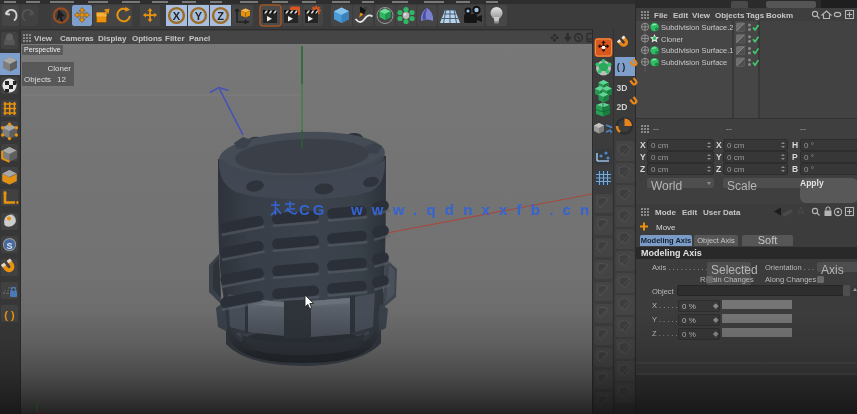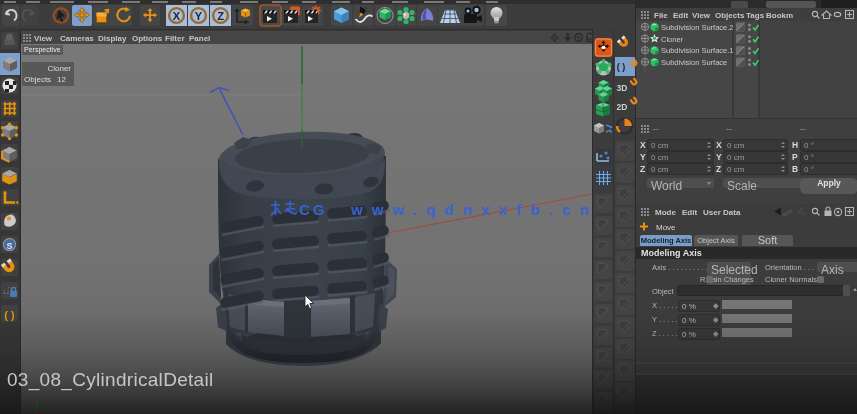--- a/index.html
+++ b/index.html
@@ -676,21 +676,21 @@
           <span style="position:absolute;left:3px;top:0.5px;">0 °</span>
         </div>
 <div class="drop" style="left:11px;top:59px;width:67px;height:10px;">
           <span style="position:absolute;left:4px;top:1px;">World</span>
           <i style="position:absolute;right:3px;top:3.5px;width:0;height:0;border-left:2.5px solid transparent;border-right:2.5px solid transparent;border-top:3px solid #8f8f8f;"></i>
         </div>
 <div class="drop" style="left:87px;top:59px;width:89px;height:10px;">
           <span style="position:absolute;left:4px;top:1px;">Scale</span>
           <i style="position:absolute;right:3px;top:3.5px;width:0;height:0;border-left:2.5px solid transparent;border-right:2.5px solid transparent;border-top:3px solid #8f8f8f;"></i>
         </div>
-<div style="position:absolute;left:164px;top:59px;width:58px;height:16px;background:#585858;border-radius:6px;color:#e3e3e3;font-size:8.5px;font-weight:bold;text-align:center;line-height:10px;">Apply</div>
+<div style="position:absolute;left:164px;top:59px;width:58px;height:25px;background:#585858;border-radius:6px;color:#e3e3e3;font-size:8.5px;font-weight:bold;line-height:10px;">Apply</div>
 </div>
 
 <div id="attrp">
 <svg width="222" height="13" style="position:absolute;left:0;top:1px">
 <g fill="#8a8a8a">
             <rect x="5" y="3" width="2" height="2"></rect>
             <rect x="8" y="3" width="2" height="2"></rect>
             <rect x="11" y="3" width="2" height="2"></rect>
             <rect x="5" y="6" width="2" height="2"></rect>
             <rect x="8" y="6" width="2" height="2"></rect>
@@ -730,21 +730,21 @@
 <div class="drop" style="left:71px;top:58px;width:44px;height:24px;">
           <span style="position:absolute;left:4px;top:1px;">Selected</span>
           <i style="position:absolute;right:3px;top:3.5px;width:0;height:0;border-left:2.5px solid transparent;border-right:2.5px solid transparent;border-top:3px solid #8f8f8f;"></i>
         </div>
 <div class="pm" style="position:absolute;left:129px;top:59px;color:#b9b9b9;">Orientation . . .</div>
 <div class="drop" style="left:181px;top:58px;width:41px;height:10px;">
           <span style="position:absolute;left:4px;top:1px;">Axis</span>
         </div>
 <div class="pm" style="position:absolute;left:16px;top:71px;color:#b9b9b9;padding-left:48px;">Retain Changes</div>
 <div style="position:absolute;left:70px;top:72px;width:7px;height:7px;background:#6a6a6a;border-radius:1.5px;"></div>
-<div class="pm" style="position:absolute;left:129px;top:71px;color:#b9b9b9;">Cloner Normals</div>
+<div class="pm" style="position:absolute;left:129px;top:71px;color:#b9b9b9;">Along Changes</div>
 <div style="position:absolute;left:181px;top:72px;width:7px;height:7px;background:#6a6a6a;border-radius:1.5px;"></div>
 <div class="pm" style="position:absolute;left:16px;top:83px;color:#b9b9b9;">Object</div>
 <div style="position:absolute;left:41px;top:81px;width:165px;height:9px;background:#2e2e2e;border:1px solid #262626;border-radius:2px;"></div>
 <div style="position:absolute;left:207px;top:81px;width:7px;height:11px;background:#4e4e4e;border-radius:1px;"></div>
 <div style="position:absolute;left:215px;top:81px;width:7px;height:11px;background:#3a3a3a;border-radius:1px;">
           <i style="position:absolute;left:1.5px;top:3px;width:0;height:0;border-left:2px solid transparent;border-right:2px solid transparent;border-bottom:3px solid #999;"></i>
         </div>
 <div class="pm" style="position:absolute;left:16px;top:97px;color:#b9b9b9;">X . . . . .</div>
 <div class="cfield" style="left:42px;top:96px;width:40px;">
           <span style="position:absolute;left:3px;top:0.5px;color:#b5b5b5">0 %</span>
@@ -775,14 +775,13 @@
         </g>
         <g transform="translate(2,49) rotate(-38 4 4) scale(0.72)">
           <path d="M0 0 l0 5 a4.5 4.5 0 0 0 9 0 l0 -5 l-3.2 0 l0 5 a1.3 1.3 0 0 1 -2.6 0 l0 -5 z" fill="#e8851a"></path>
         </g>
         <g transform="translate(2,68) rotate(-38 4 4) scale(0.72)">
           <path d="M0 0 l0 5 a4.5 4.5 0 0 0 9 0 l0 -5 l-3.2 0 l0 5 a1.3 1.3 0 0 1 -2.6 0 l0 -5 z" fill="#e8851a"></path>
         </g>
       </svg>
     </div>
 <div class="abs" id="fade"></div>
-<div class="abs" id="title">03_08_CylindricalDetail</div>
 </div>
 
 </body></html>

